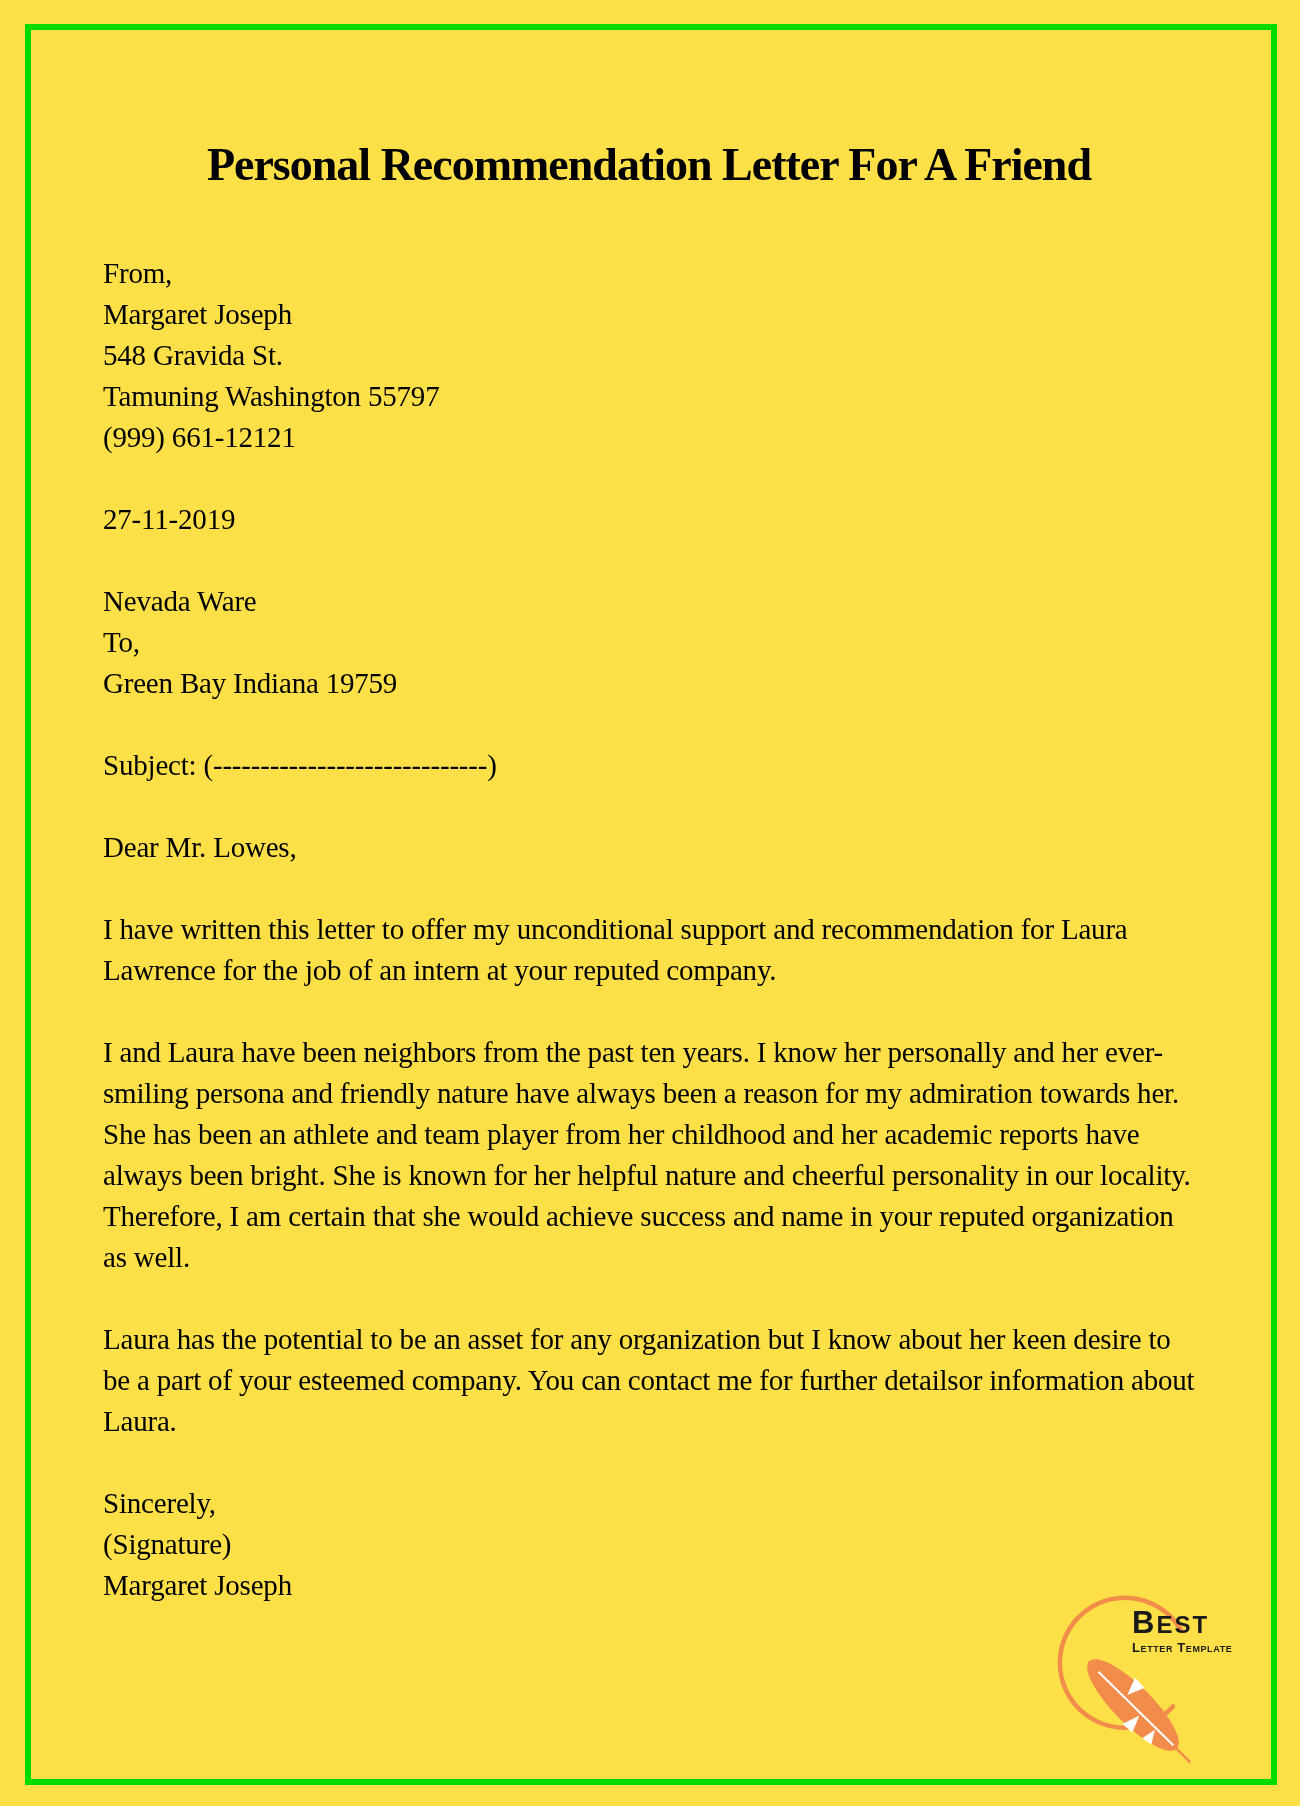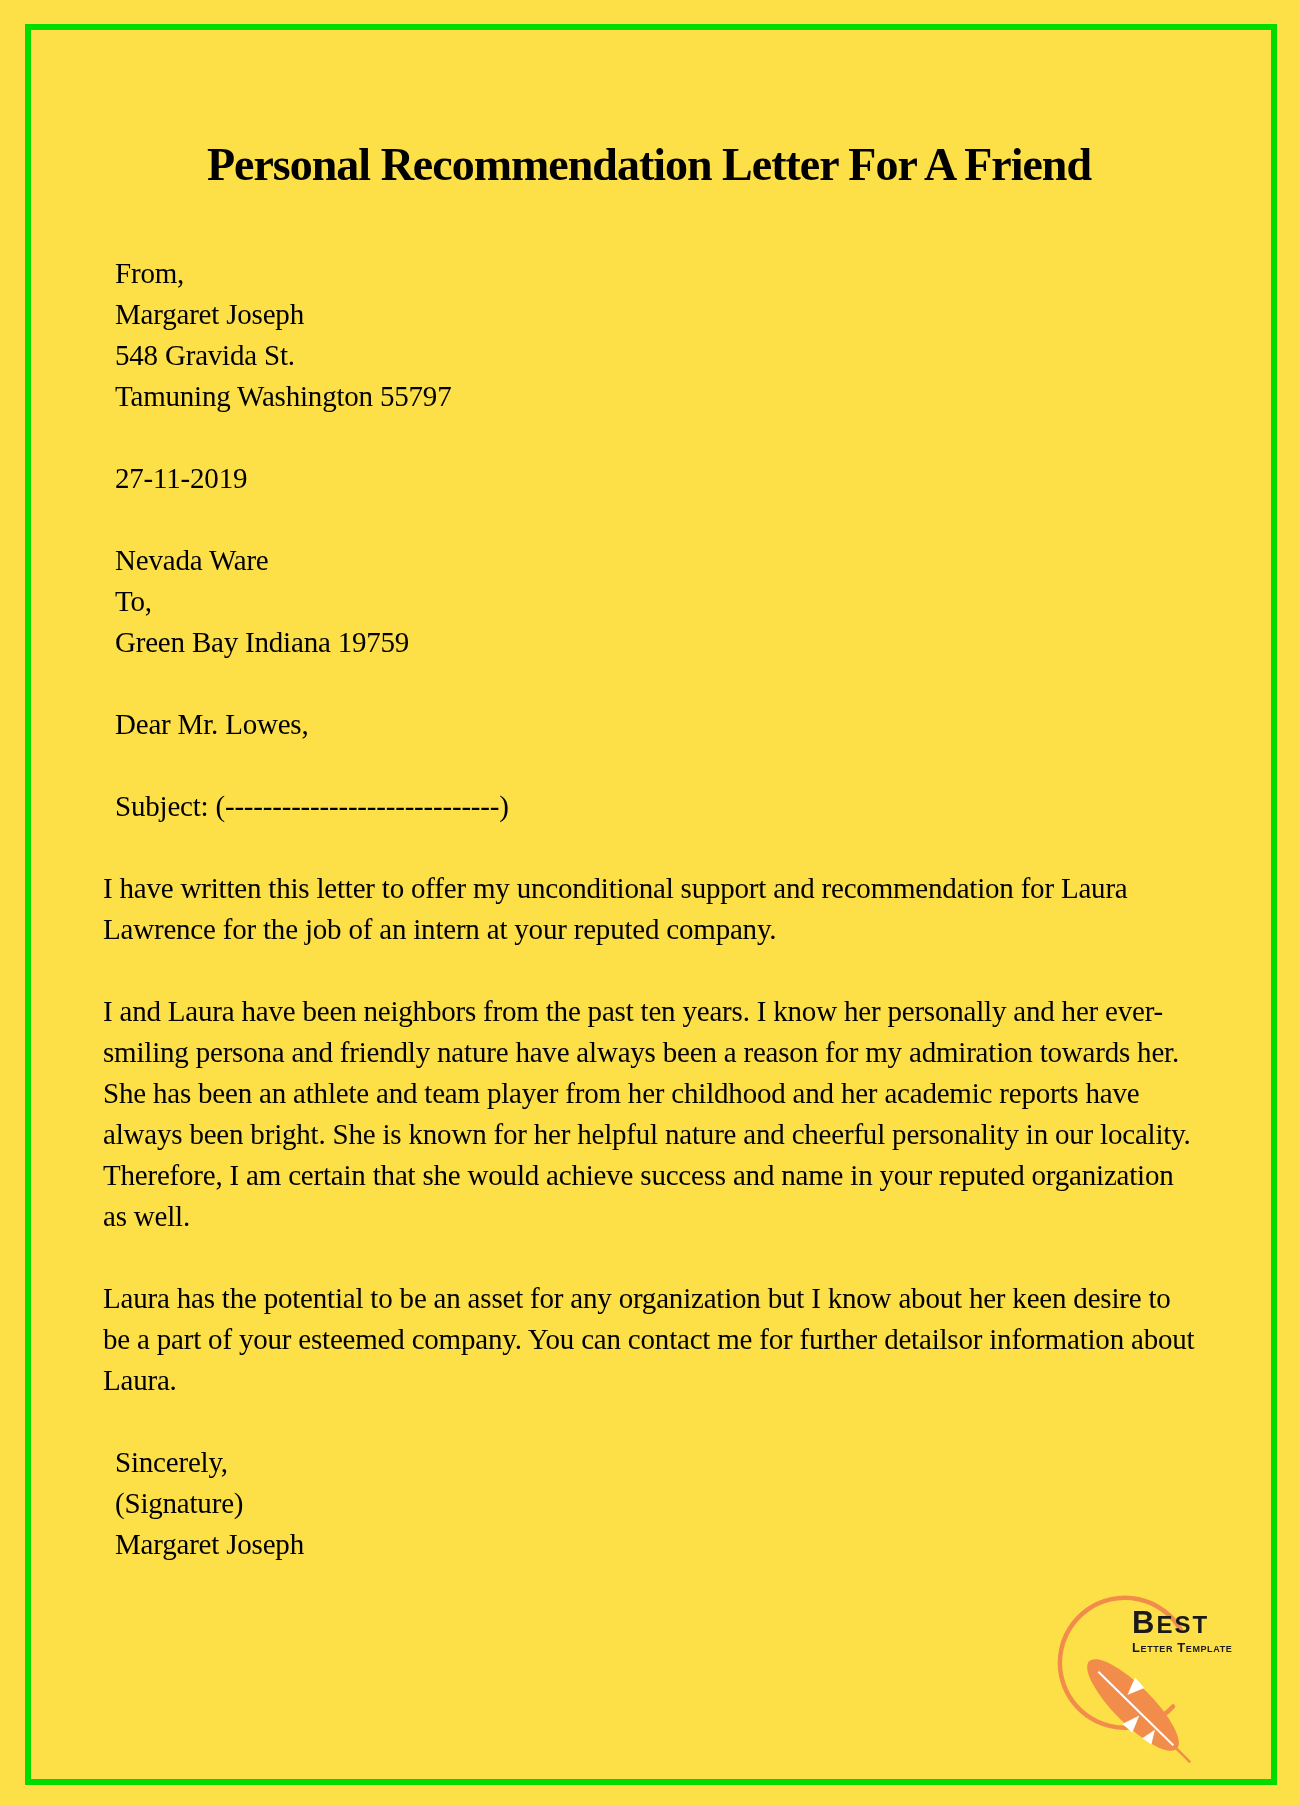--- a/index.html
+++ b/index.html
@@ -26,21 +26,21 @@
     letter-spacing:-0.2px;
   }
   .letter-title{
     font-size:46px;line-height:56px;
     font-weight:bold;
     letter-spacing:-1px;
     text-align:center;
     margin:0 0 60px 0;
   }
   .block{margin:0 0 41px 0;}
-  .block div{white-space:nowrap;margin-left:12px;}
+  .block div{white-space:nowrap;}
   .para{margin:0 0 41px 0;font-family:Liberation Serif, serif;}
   .closing-block{margin:0;}
   .logo{
     position:absolute;
     left:1045px;top:1585px;
     width:190px;height:185px;
   }
   .logo .brand-best{
     font-family:"Liberation Sans","DejaVu Sans",sans-serif;
     font-weight:bold;fill:#1a1a1a;letter-spacing:2px;
@@ -60,38 +60,39 @@
 
   <div class="letter-content">
 
     <h1 class="letter-title">Personal Recommendation Letter For A Friend</h1>
 
     <div class="block">
       <div>From,</div>
       <div>Margaret Joseph</div>
       <div>548 Gravida St.</div>
       <div>Tamuning Washington 55797</div>
+      <div>(999) 661-12121</div>
     </div>
 
     <div class="block">
       <div>27-11-2019</div>
     </div>
 
     <div class="block">
       <div>Nevada Ware</div>
       <div>To,</div>
       <div>Green Bay Indiana 19759</div>
     </div>
 
     <div class="block">
-      <div>Dear Mr. Lowes,</div>
+      <div>Subject: (-----------------------------)</div>
     </div>
 
     <div class="block">
-      <div>Subject: (-----------------------------)</div>
+      <div>Dear Mr. Lowes,</div>
     </div>
 
     <p class="para">I have written this letter to offer my unconditional support and recommendation for Laura Lawrence for the job of an intern at your reputed company.</p>
     <p class="para">I and Laura have been neighbors from the past ten years. I know her personally and her ever-smiling persona and friendly nature have always been a reason for my admiration towards her. She has been an athlete and team player from her childhood and her academic reports have always been bright. She is known for her helpful nature and cheerful personality in our locality. Therefore, I am certain that she would achieve success and name in your reputed organization as well.</p>
     <p class="para">Laura has the potential to be an asset for any organization but I know about her keen desire to be a part of your esteemed company. You can contact me for further detailsor information about Laura.</p>
 
     <div class="block closing-block">
       <div>Sincerely,</div>
       <div>(Signature)</div>
       <div>Margaret Joseph</div>

